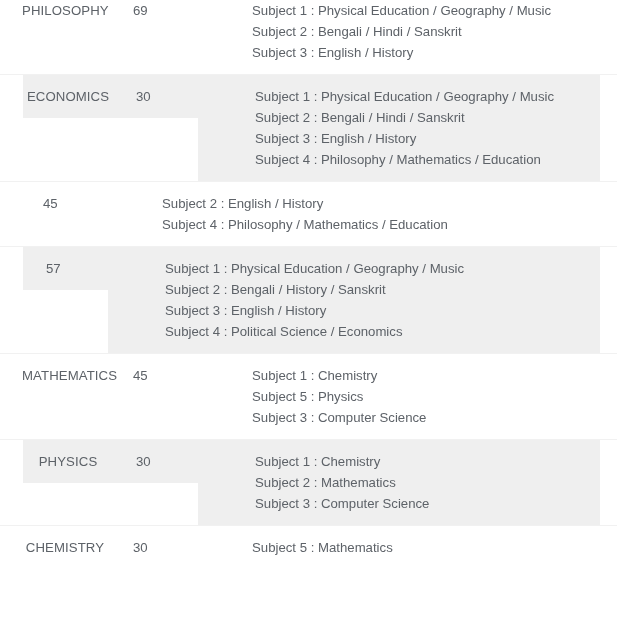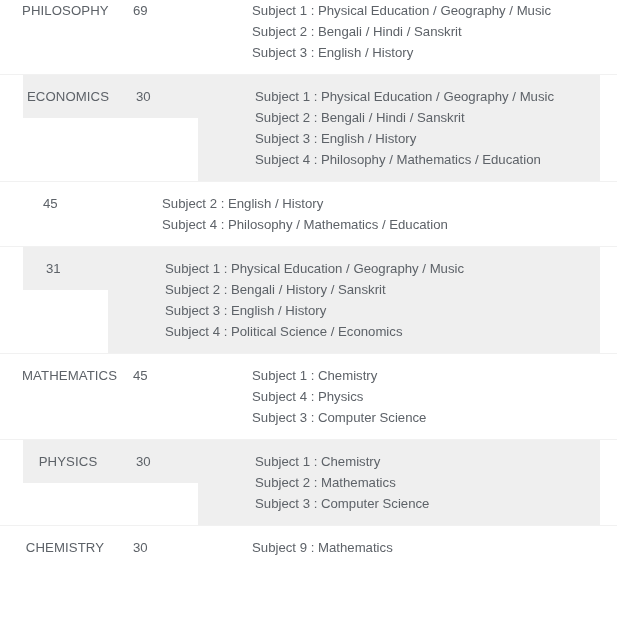--- a/index.html
+++ b/index.html
@@ -107,48 +107,48 @@
         </div>
       </div>
       <div class="row">
         <div class="cell cell-seats">45</div>
         <div class="cell cell-subjects">
           <div class="subject-line">Subject 2 : English / History</div>
           <div class="subject-line">Subject 4 : Philosophy / Mathematics / Education</div>
         </div>
       </div>
       <div class="row shaded">
-        <div class="cell cell-seats">31</div>
+        <div class="cell cell-seats">57</div>
         <div class="cell cell-subjects">
           <div class="subject-line">Subject 1 : Physical Education / Geography / Music</div>
           <div class="subject-line">Subject 2 : Bengali / History / Sanskrit</div>
           <div class="subject-line">Subject 3 : English / History</div>
           <div class="subject-line">Subject 4 : Political Science / Economics</div>
         </div>
       </div>
       <div class="row">
         <div class="cell cell-name">MATHEMATICS</div>
         <div class="cell cell-seats">45</div>
         <div class="cell cell-subjects">
           <div class="subject-line">Subject 1 : Chemistry</div>
-          <div class="subject-line">Subject 4 : Physics</div>
+          <div class="subject-line">Subject 5 : Physics</div>
           <div class="subject-line">Subject 3 : Computer Science</div>
         </div>
       </div>
       <div class="row shaded">
         <div class="cell cell-name">PHYSICS</div>
         <div class="cell cell-seats">30</div>
         <div class="cell cell-subjects">
           <div class="subject-line">Subject 1 : Chemistry</div>
           <div class="subject-line">Subject 2 : Mathematics</div>
           <div class="subject-line">Subject 3 : Computer Science</div>
         </div>
       </div>
       <div class="row">
         <div class="cell cell-name">CHEMISTRY</div>
         <div class="cell cell-seats">30</div>
         <div class="cell cell-subjects">
-          <div class="subject-line">Subject 9 : Mathematics</div>
+          <div class="subject-line">Subject 5 : Mathematics</div>
           <div class="subject-line">Subject 2 : Physics</div>
         </div>
       </div>
     </div>
 </div>
 
 </body></html>

